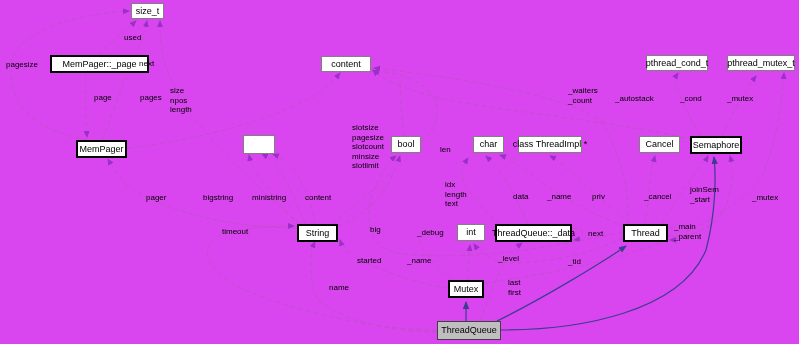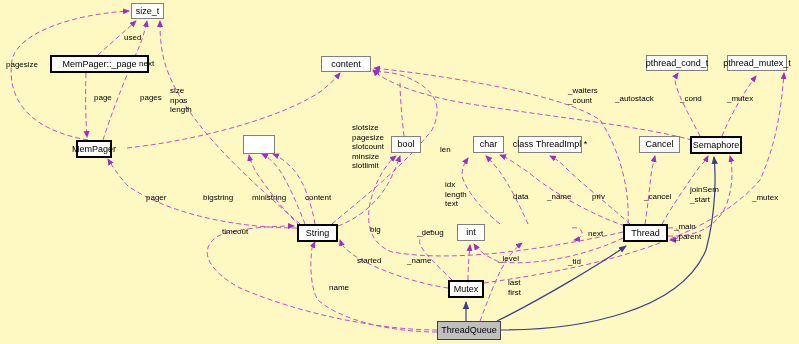--- a/index.html
+++ b/index.html
@@ -1,16 +1,16 @@
 <!DOCTYPE html>
 <html><head>
 <meta charset="utf-8">
 <style>
   html,body{margin:0;padding:0;background:#ffffff;}
-  #canvas{position:relative;width:799px;height:344px;background:#fef9c3;overflow:hidden;
+  #canvas{position:relative;width:799px;height:344px;background:#d946ef;overflow:hidden;
           font-family:"Liberation Sans", sans-serif;}
   svg#edges{position:absolute;left:0;top:0;width:799px;height:344px;}
   .node{position:absolute;box-sizing:border-box;display:flex;align-items:center;justify-content:center;
         background:#ffffff;border:1px solid #808080;font-size:9px;color:#000000;white-space:nowrap;
         line-height:1;}
   .node.bold{border:2px solid #000000;}
   .node.focus{background:#bfbfbf;border:1px solid #404040;}
   .elabel{position:absolute;font-size:8px;color:#000000;white-space:pre;line-height:9.5px;
           text-align:left;}
   .edge-dashed{stroke:#c34ecd;stroke-width:1;stroke-dasharray:5,3;fill:none;}
@@ -121,24 +121,24 @@
     </div>
   <div class="node bold" style="left:50px;top:55px;width:99px;height:18px;">
       <span>MemPager::_page</span>
     </div>
   <div class="node plain" style="left:321px;top:56px;width:50px;height:16px;">
       <span>content</span>
     </div>
   <div class="node plain" style="left:646px;top:55px;width:62px;height:16px;">
       <span>pthread_cond_t</span>
     </div>
-  <div class="node plain" style="left:727px;top:55px;width:60px;height:16px;">
+  <div class="node plain" style="left:727px;top:55px;width:68px;height:16px;">
       <span>pthread_mutex_t</span>
     </div>
-  <div class="node bold" style="left:76px;top:140px;width:36px;height:18px;">
+  <div class="node bold" style="left:76px;top:140px;width:51px;height:18px;">
       <span>MemPager</span>
     </div>
   <div class="node plain" style="left:243px;top:135px;width:32px;height:19px;">
       <span></span>
     </div>
   <div class="node plain" style="left:391px;top:136px;width:30px;height:17px;">
       <span>bool</span>
     </div>
   <div class="node plain" style="left:473px;top:136px;width:31px;height:17px;">
       <span>char</span>
@@ -150,20 +150,23 @@
       <span>Cancel</span>
     </div>
   <div class="node bold" style="left:690px;top:136px;width:52px;height:18px;">
       <span>Semaphore</span>
     </div>
   <div class="node bold" style="left:297px;top:224px;width:41px;height:18px;">
       <span>String</span>
     </div>
   <div class="node plain" style="left:457px;top:224px;width:28px;height:17px;">
       <span>int</span>
+    </div>
+  <div class="node bold" style="left:495px;top:224px;width:77px;height:18px;">
+      <span>ThreadQueue::_data</span>
     </div>
   <div class="node bold" style="left:623px;top:224px;width:45px;height:18px;">
       <span>Thread</span>
     </div>
   <div class="node bold" style="left:448px;top:280px;width:36px;height:18px;">
       <span>Mutex</span>
     </div>
   <div class="node focus" style="left:437px;top:321px;width:64px;height:19px;">
       <span>ThreadQueue</span>
     </div>

